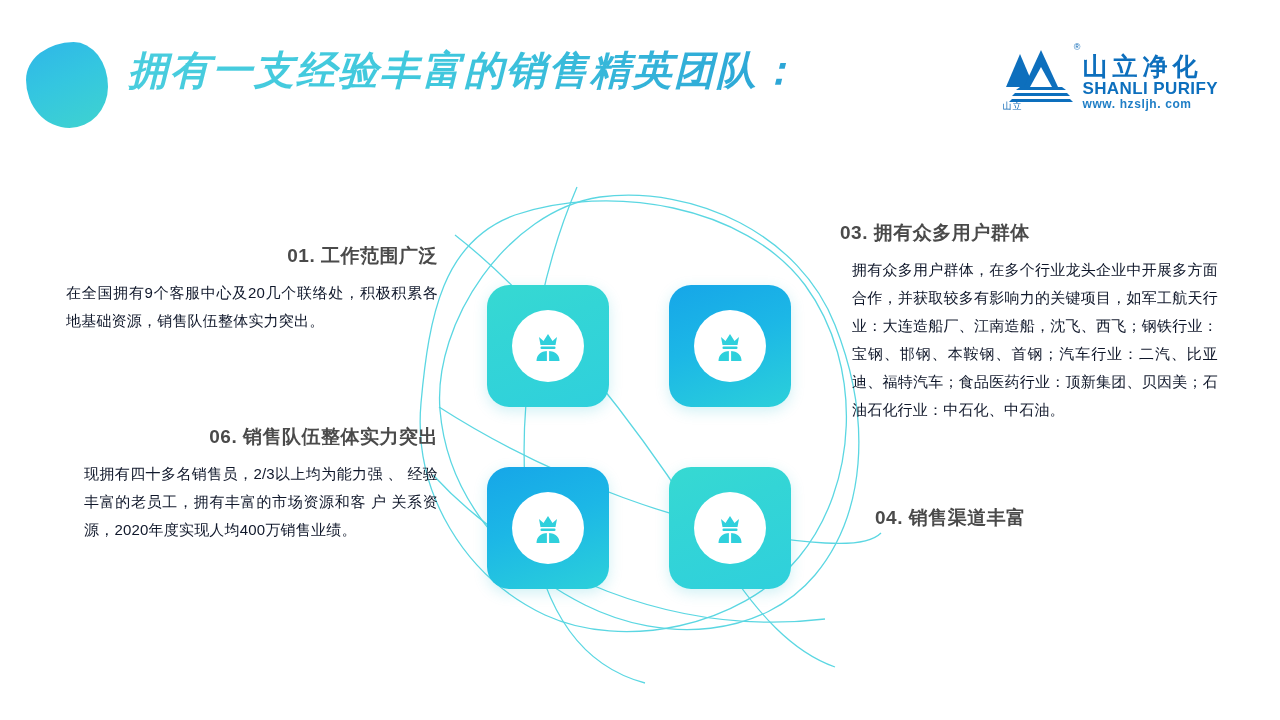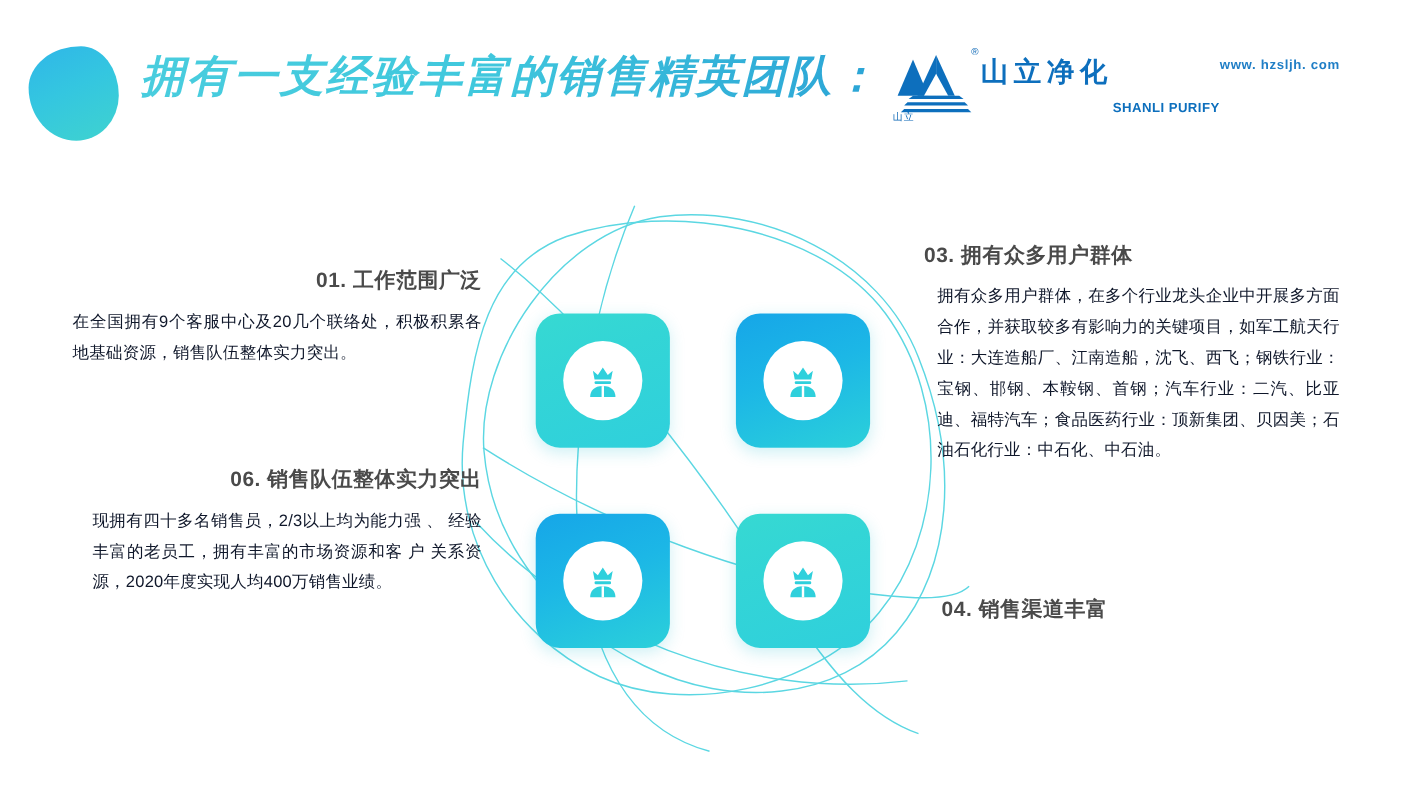--- a/index.html
+++ b/index.html
@@ -73,37 +73,36 @@
   .logo-sub-cn {
     position: absolute;
     left: 2px;
     bottom: -1px;
     font-size: 9px;
     color: #0a66b5;
     letter-spacing: 1px;
   }
   .logo-text {
     display: flex;
-    flex-direction: row;
+    flex-direction: column;
     padding-top: 12px;
   }
   .logo-cn {
     font-size: 25px;
     font-weight: 700;
     color: #0d6fbd;
     letter-spacing: 5px;
     line-height: 28px;
   }
   .logo-en {
-    font-size: 12px;
+    font-size: 17px;
     font-weight: 700;
     color: #0d6fbd;
     letter-spacing: 0.4px;
     line-height: 17px;
-    margin-top: 38px;
   }
   .logo-url {
     font-size: 12px;
     font-weight: 700;
     color: #1f7ec6;
     letter-spacing: 0.6px;
     line-height: 15px;
   }
 
   
@@ -178,21 +177,21 @@
 
   #section-01 { left: 66px; top: 243px; width: 372px; text-align: right; }
   #section-01 .section-body { text-align: justify; text-align-last: left; }
 
   #section-02 { left: 66px; top: 424px; width: 372px; text-align: right; }
   #section-02 .section-body { text-align: justify; text-align-last: left; padding-left: 18px; }
 
   #section-03 { left: 840px; top: 220px; width: 378px; text-align: left; }
   #section-03 .section-body { text-align: justify; text-align-last: left; padding-left: 12px; }
 
-  #section-04 { left: 856px; top: 505px; width: 360px; text-align: left; margin-top: 37px; }
+  #section-04 { left: 875px; top: 505px; width: 360px; text-align: left; }
   #section-04 .section-body { text-align: left; padding-left: 12px; }
 </style>
 </head>
 <body>
 
 <div class="header">
 
   <div class="header-blob"></div>
 
   <div class="header-title">拥有一支经验丰富的销售精英团队：</div>

